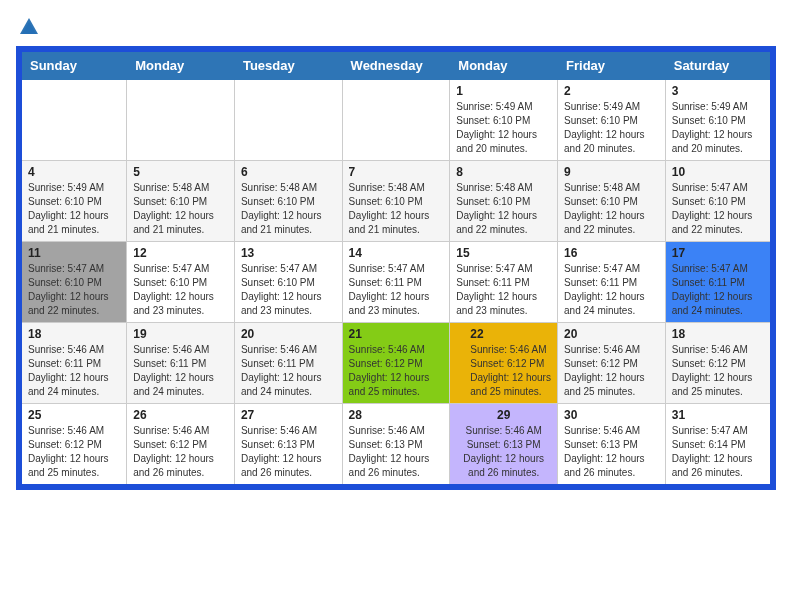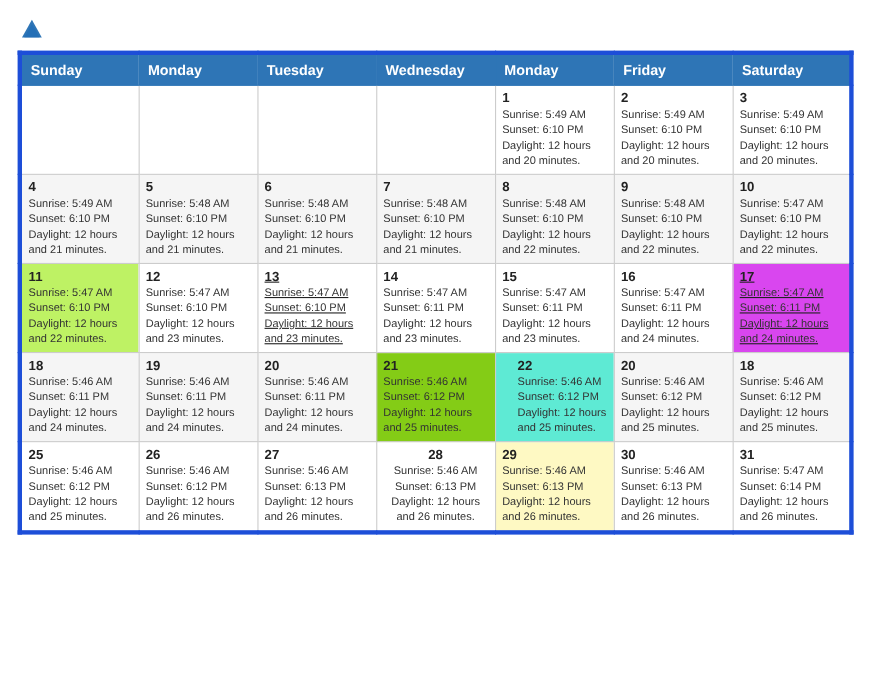--- a/index.html
+++ b/index.html
@@ -48,21 +48,21 @@
       font-weight: bold;
       color: #1a1a2e;
     }
     .subtitle {
       font-size: 14px;
       color: #333;
     }
     .calendar {
       width: 100%;
       border-collapse: collapse;
-      border: 4px solid #1d4ed8;
+      border: 6px solid #1d4ed8;
     }
     .calendar th {
       background-color: #2e75b6;
       color: #fff;
       text-align: left;
       padding: 6px 8px;
       font-size: 13px;
       border: 1px solid #2e75b6;
     }
     .calendar td {
@@ -201,35 +201,35 @@
         </td>
         <td style="background: rgb(245, 245, 245); margin-left: 20px;">
           <span class="day-num">10</span>
           <div class="day-info" style="white-space: pre-line;">Sunrise: 5:47 AM
 Sunset: 6:10 PM
 Daylight: 12 hours
 and 22 minutes.</div>
         </td>
       </tr>
       <tr>
-        <td style="background: #bef264;">
+        <td style="background: #a3a3a3;">
           <span class="day-num">11</span>
           <div class="day-info" style="white-space: pre-line;">Sunrise: 5:47 AM
 Sunset: 6:10 PM
 Daylight: 12 hours
 and 22 minutes.</div>
         </td>
         <td style="background: rgb(255, 255, 255);">
           <span class="day-num">12</span>
           <div class="day-info" style="white-space: pre-line;">Sunrise: 5:47 AM
 Sunset: 6:10 PM
 Daylight: 12 hours
 and 23 minutes.</div>
         </td>
-        <td style="background: rgb(255, 255, 255); text-decoration: underline;">
+        <td style="background: rgb(255, 255, 255);">
           <span class="day-num">13</span>
           <div class="day-info" style="white-space: pre-line;">Sunrise: 5:47 AM
 Sunset: 6:10 PM
 Daylight: 12 hours
 and 23 minutes.</div>
         </td>
         <td style="background: rgb(255, 255, 255);">
           <span class="day-num">14</span>
           <div class="day-info" style="white-space: pre-line;">Sunrise: 5:47 AM
 Sunset: 6:11 PM
@@ -243,21 +243,21 @@
 Daylight: 12 hours
 and 23 minutes.</div>
         </td>
         <td style="background: rgb(255, 255, 255);">
           <span class="day-num">16</span>
           <div class="day-info" style="white-space: pre-line;">Sunrise: 5:47 AM
 Sunset: 6:11 PM
 Daylight: 12 hours
 and 24 minutes.</div>
         </td>
-        <td style="background: #d946ef; text-decoration: underline;">
+        <td style="background: #3b82f6;">
           <span class="day-num">17</span>
           <div class="day-info" style="white-space: pre-line;">Sunrise: 5:47 AM
 Sunset: 6:11 PM
 Daylight: 12 hours
 and 24 minutes.</div>
         </td>
       </tr>
       <tr>
         <td style="background: rgb(245, 245, 245); margin-left: 39px;">
           <span class="day-num">18</span>
@@ -280,21 +280,21 @@
 Daylight: 12 hours
 and 24 minutes.</div>
         </td>
         <td style="background: #84cc16;">
           <span class="day-num">21</span>
           <div class="day-info" style="white-space: pre-line;">Sunrise: 5:46 AM
 Sunset: 6:12 PM
 Daylight: 12 hours
 and 25 minutes.</div>
         </td>
-        <td style="background: #5eead4; padding-left: 20px;">
+        <td style="background: #eab308; padding-left: 20px;">
           <span class="day-num">22</span>
           <div class="day-info" style="white-space: pre-line;">Sunrise: 5:46 AM
 Sunset: 6:12 PM
 Daylight: 12 hours
 and 25 minutes.</div>
         </td>
         <td style="background: rgb(245, 245, 245);">
           <span class="day-num">20</span>
           <div class="day-info" style="white-space: pre-line;">Sunrise: 5:46 AM
 Sunset: 6:12 PM
@@ -324,28 +324,28 @@
 Daylight: 12 hours
 and 26 minutes.</div>
         </td>
         <td style="background: rgb(255, 255, 255);">
           <span class="day-num">27</span>
           <div class="day-info" style="white-space: pre-line;">Sunrise: 5:46 AM
 Sunset: 6:13 PM
 Daylight: 12 hours
 and 26 minutes.</div>
         </td>
-        <td style="background: rgb(255, 255, 255); text-align: center;">
+        <td style="background: rgb(255, 255, 255);">
           <span class="day-num">28</span>
           <div class="day-info" style="white-space: pre-line;">Sunrise: 5:46 AM
 Sunset: 6:13 PM
 Daylight: 12 hours
 and 26 minutes.</div>
         </td>
-        <td style="background: #fef9c3;">
+        <td style="background: #c4b5fd; text-align: center;">
           <span class="day-num">29</span>
           <div class="day-info" style="white-space: pre-line;">Sunrise: 5:46 AM
 Sunset: 6:13 PM
 Daylight: 12 hours
 and 26 minutes.</div>
         </td>
         <td style="background: rgb(255, 255, 255);">
           <span class="day-num">30</span>
           <div class="day-info" style="white-space: pre-line;">Sunrise: 5:46 AM
 Sunset: 6:13 PM

